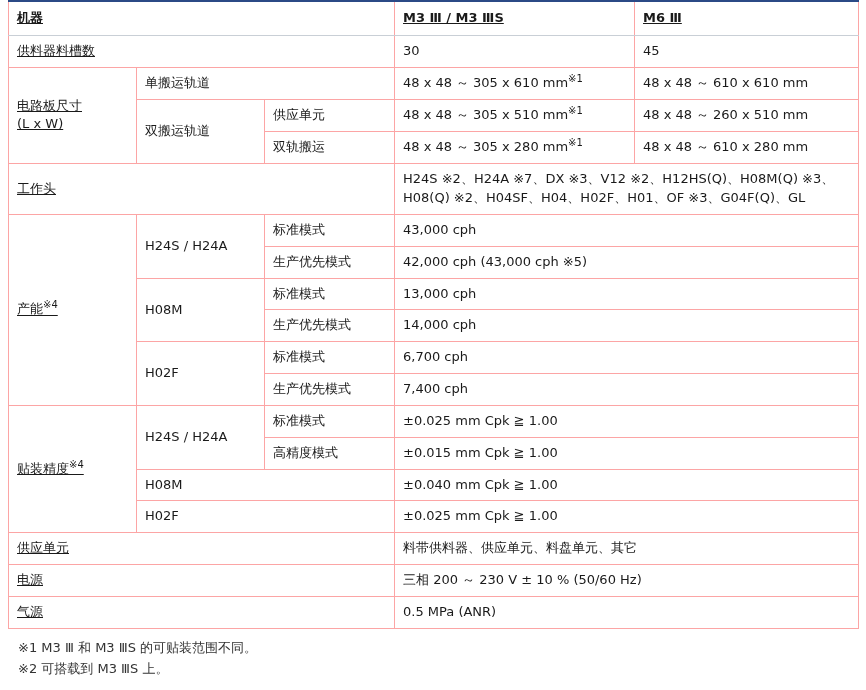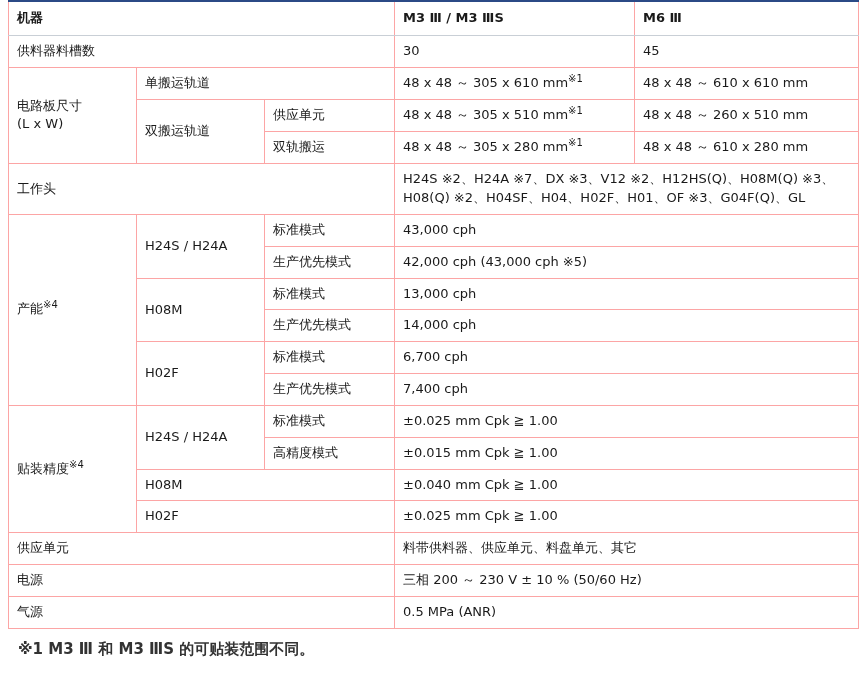--- a/index.html
+++ b/index.html
@@ -39,36 +39,36 @@
   tr.head td {
     border-top: 2px solid #2b4a86;
     border-bottom: 1px solid #c9cfd6;
     font-weight: bold;
     background: #ffffff;
     padding-top: 7px;
     padding-bottom: 7px;
   }
   .lbl {
     font-weight: bold;
+    text-decoration: underline;
   }
   .sub {
     font-size: 10px;
     vertical-align: super;
     line-height: 1;
   }
   .tilde {
     padding: 0 4px;
   }
   .cell-nowrap { white-space: nowrap; }
   .notes {
     padding: 8px 8px 0 10px;
-    font-size: 15px;
+    font-size: 13px;
     color: #333333;
     line-height: 1.65;
-    font-weight: bold;
   }
   .notes div { white-space: nowrap; }
   .col-a { width: 128px; }
   .col-b { width: 128px; }
   .col-c { width: 130px; }
   .col-d { width: 240px; }
   .col-e { width: 224px; }
 </style>
 </head>
 <body>
@@ -200,15 +200,16 @@
       </tr>
       <tr>
         <td colspan="3" class="lbl">气源</td>
         <td colspan="2">0.5 MPa (ANR)</td>
       </tr>
     </tbody>
   </table>
 
   <div class="notes">
     <div>※1  M3 Ⅲ 和 M3 ⅢS 的可贴装范围不同。</div>
+    <div>※2  可搭载到 M3 ⅢS 上。</div>
 
   </div>
 </div>
 
 </body></html>

